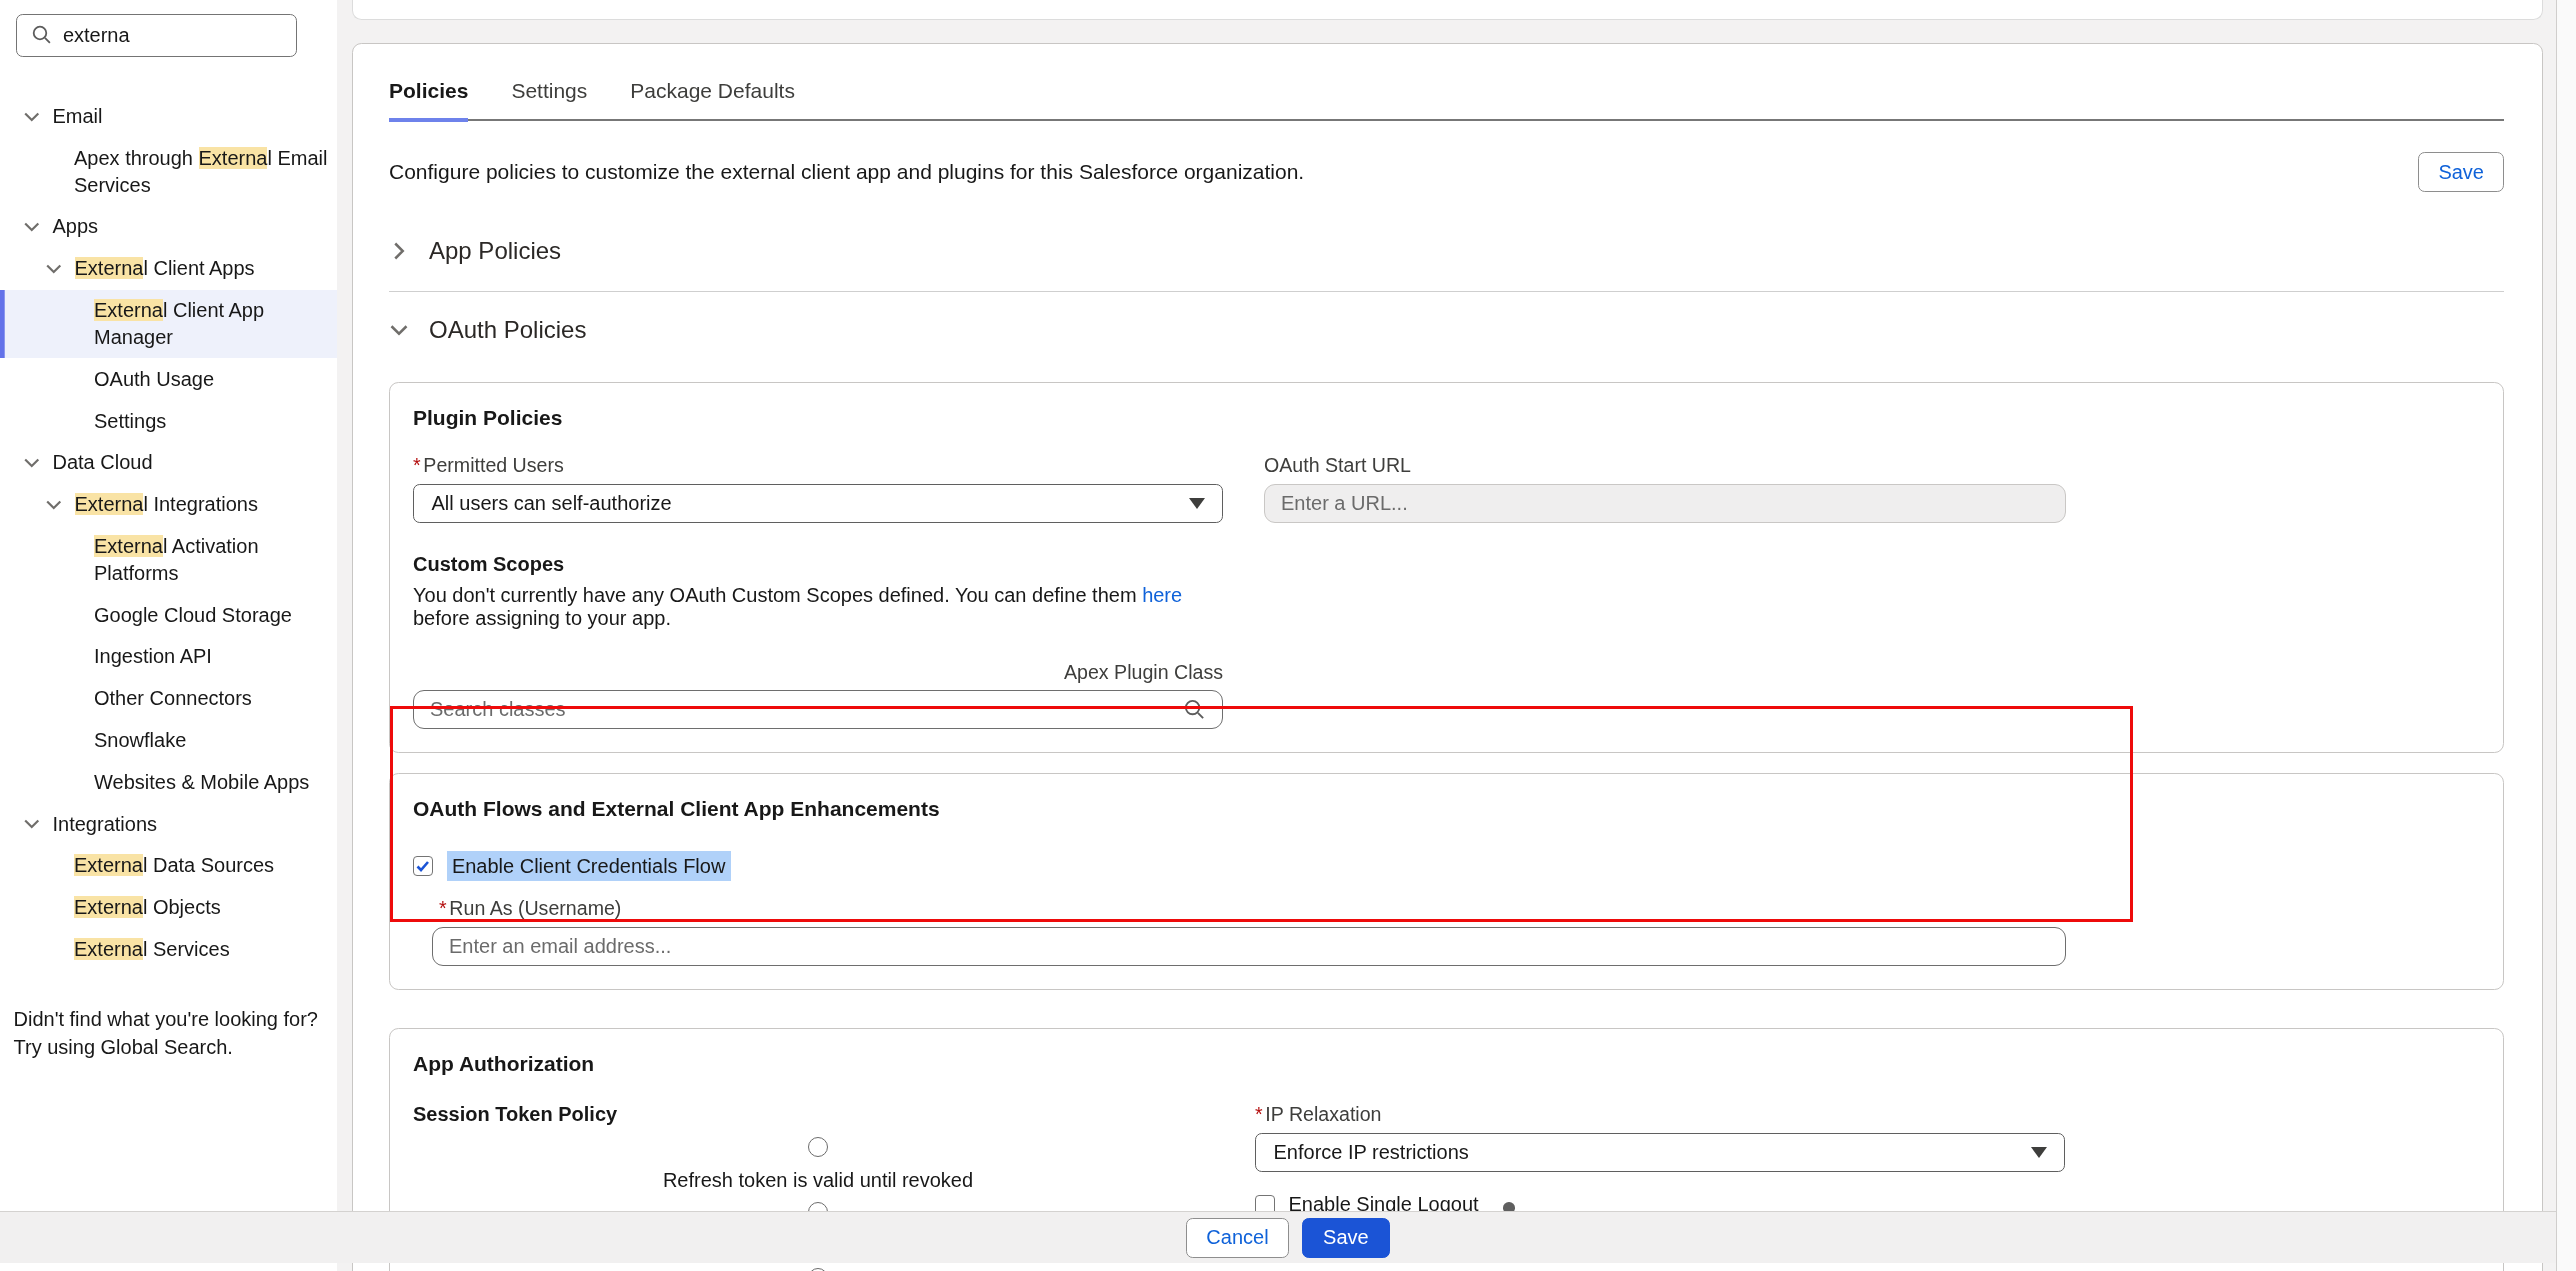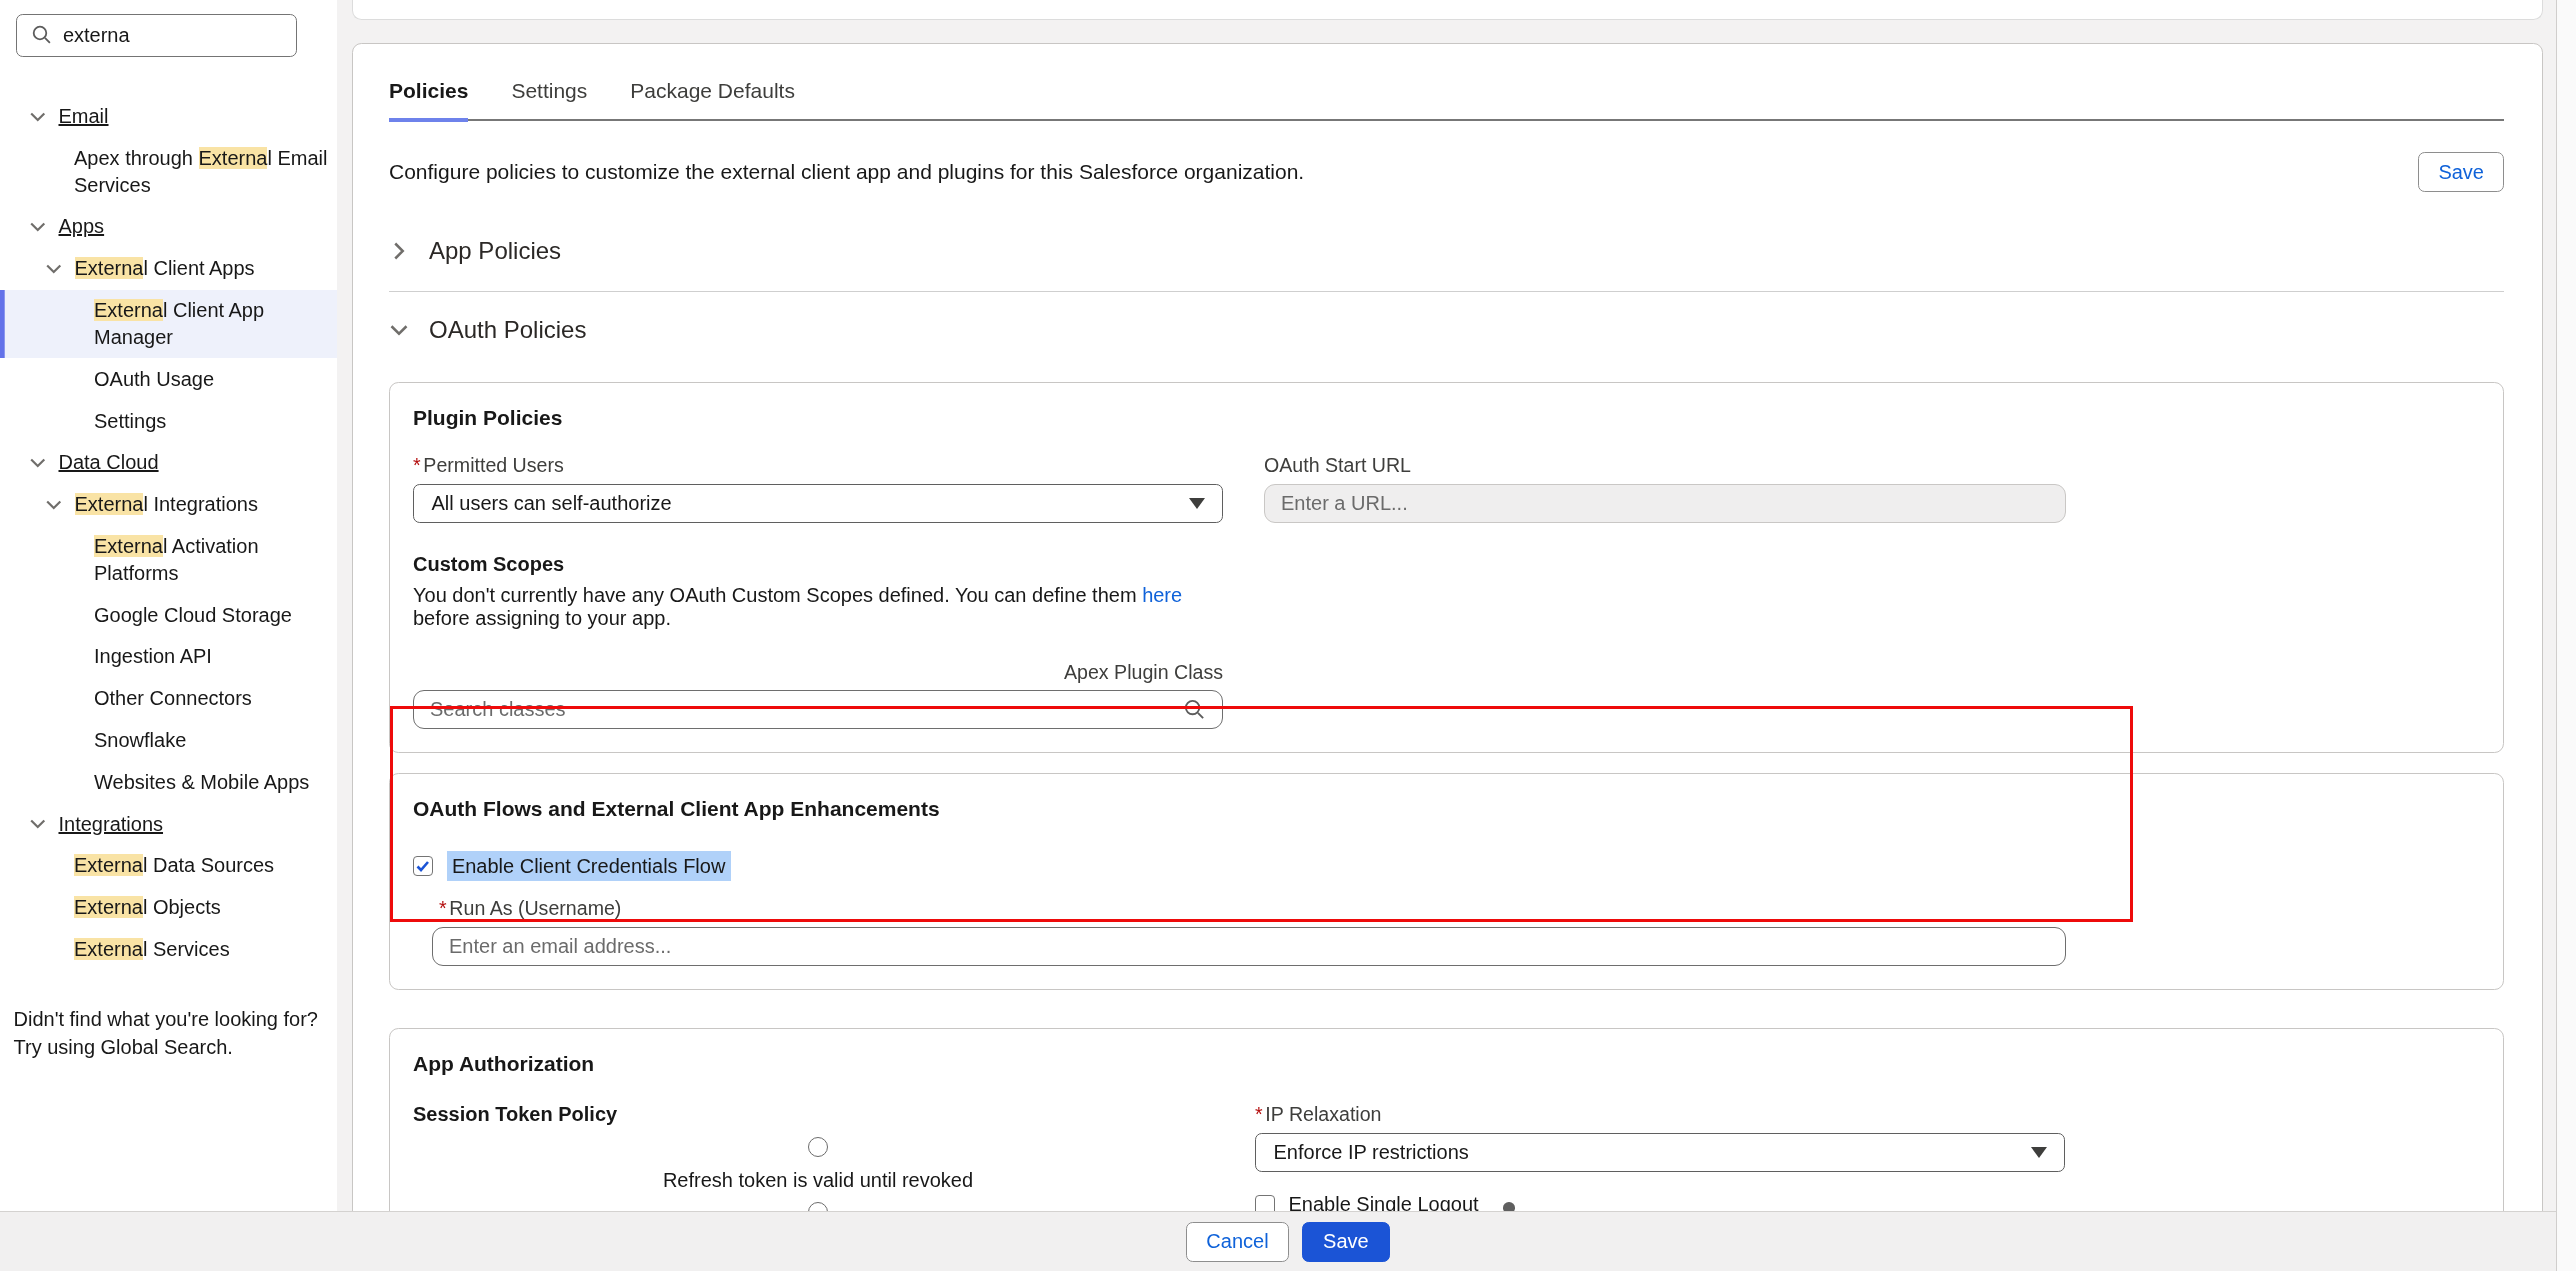--- a/index.html
+++ b/index.html
@@ -12,21 +12,21 @@
   body{font-family:"Liberation Sans",sans-serif;background:#f3f2f2;color:#181818;position:relative;}
 
   
   .sidebar{position:absolute;left:0;top:0;width:337px;height:1271px;background:#fff;padding-top:13.5px;z-index:2;}
   .searchbox{margin-left:16px;width:281px;height:43px;border:1.3px solid #747474;border-radius:6.7px;background:#fff;
     display:flex;align-items:center;gap:10.8px;padding:0 13.5px;}
   .searchbox input{border:none;outline:none;font-size:20px;width:202px;font-family:inherit;color:#181818;background:transparent;}
   .nav{margin-top:39px;}
   .nav-row{display:flex;align-items:flex-start;gap:12px;padding:7.4px 9.4px 7.4px 0;font-size:20px;line-height:27px;cursor:pointer;}
   .nav-row .chev{flex:0 0 auto;margin-top:4.7px;}
-  .ind0{padding-left:29px;text-decoration:underline;}
+  .ind0{padding-left:23px;}
   .ind1g{padding-left:45px;}
   .ind1{padding-left:74px;}
   .ind2{padding-left:94px;}
   .nav-row.selected{background:var(--nav-selected-bg);box-shadow:inset 4.7px 0 0 var(--nav-selected-bar);}
   .hl{background:var(--search-highlight);}
   .sidebar-hint{margin:35px 16px 0 13.5px;font-size:20px;line-height:28px;color:#181818;}
 
   
   .top-band{position:absolute;left:352px;top:0;width:2191px;height:20px;background:#fff;
     border:1.3px solid #dcdcdc;border-top:none;border-radius:0 0 9.4px 9.4px;z-index:1;}
@@ -90,21 +90,21 @@
   .radio.on::after{content:"";width:11.5px;height:11.5px;border-radius:50%;background:var(--brand-blue);}
   .radio-label{font-size:20px;}
   .auth-checks .check-row{margin-top:21.6px;text-align:center;}
   .auth-checks .check-label{padding:0;}
   .ip-select{margin-top:0;}
 
   .annotation{position:absolute;left:390px;top:706px;width:1743px;height:216px;border:3.4px solid var(--annotation-red);
     z-index:30;pointer-events:none;}
   .mini-dot{position:absolute;left:1503px;top:1202px;width:11.5px;height:11.5px;border-radius:50%;background:#5f5f5f;z-index:5;}
 
-  .footer{position:absolute;left:0;top:1211px;width:2576px;height:60px;background:#f1f0f0;border-top:1.3px solid #d4d2d0;
+  .footer{position:absolute;left:0;top:1211px;width:2576px;height:52px;background:#f1f0f0;border-top:1.3px solid #d4d2d0;
     z-index:40;display:flex;align-items:center;justify-content:center;gap:13.5px;}
 
   .scrollbar{position:absolute;left:2556px;top:0;width:20px;height:1271px;background:#fafafa;border-left:1.3px solid #d0cecc;z-index:50;}
 
   .icon-svg{display:block;}
 </style>
 </head>
 <body>
 
 <div class="sidebar">

